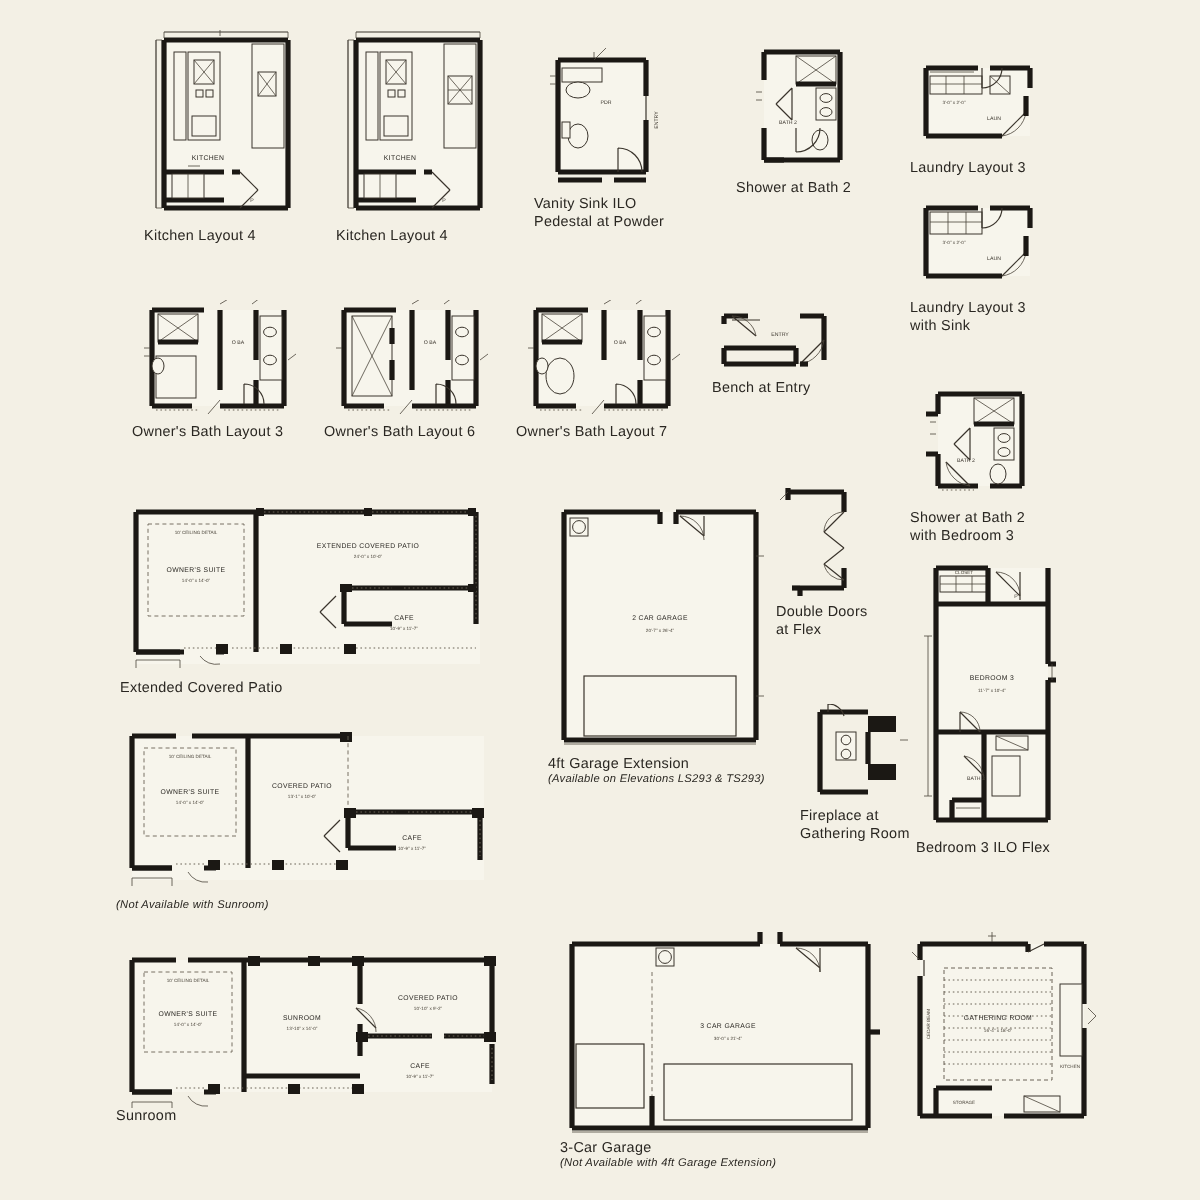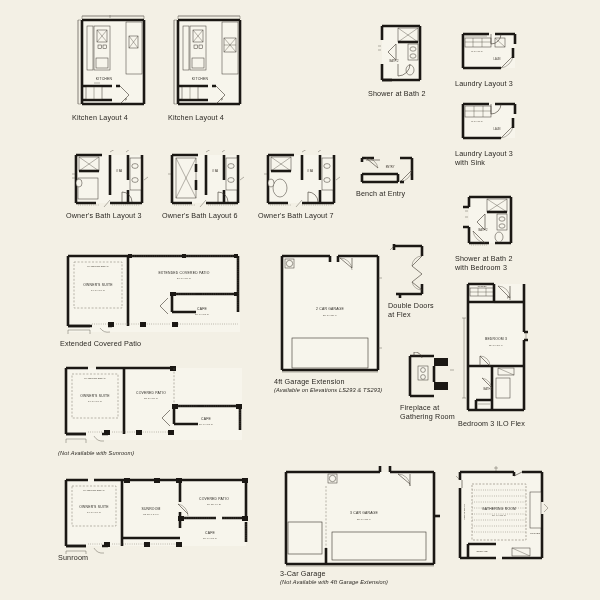--- a/index.html
+++ b/index.html
@@ -117,20 +117,41 @@
       <text class="roomtxt" x="32" y="66">KITCHEN</text>
       <path class="w-heavy" d="M10 72 L40 72 M44 72 L48 72 M10 86 L40 86"></path>
       <rect class="fillwht" x="14" y="73" width="16" height="12"></rect>
       <path class="w-hair" d="M22 73 L22 85"></path>
       <path class="w-thin" d="M48 72 L57 81 M57 81 L48 90"></path>
       <text class="tinytxt" x="54" y="87">P</text>
     </svg>
     <div class="cap">Kitchen Layout 4</div>
   </div>
 
+  <div class="opt" style="left:267px; top:20px; width:76px;">
+    <svg class="plan" viewBox="0 0 76 78" width="76" height="78">
+      <rect x="12" y="10" width="44" height="56" fill="#f7f5ec"></rect>
+      <path class="w-heavy" d="M12 10 L56 10 M12 10 L12 66 M12 66 L56 66 M56 10 L56 28 M56 40 L56 66"></path>
+      <path class="w-thin" d="M56 28 L56 40"></path>
+      <path class="w-hair" d="M8 18 L11 18 M8 22 L11 22 M30 6 L30 9 M36 4 L30 10"></path>
+
+      <rect class="fillwht" x="14" y="14" width="20" height="7"></rect>
+      <ellipse class="fillwht" cx="22" cy="25" rx="6" ry="4"></ellipse>
+
+      <ellipse class="fillwht" cx="22" cy="48" rx="5" ry="6"></ellipse>
+      <rect class="fillwht" x="14" y="41" width="4" height="8"></rect>
+      <text class="tinytxt" x="36" y="32">PDR</text>
+
+      <path class="w-thin" d="M42 66 L42 54 M42 54 A12 12 0 0 1 54 66"></path>
+      <path class="w-heavy" d="M12 70 L34 70 M40 70 L56 70"></path>
+      <text class="tinytxt" x="62" y="40" transform="rotate(-90 62 40)">ENTRY</text>
+    </svg>
+    <div class="cap">Vanity Sink ILO
+Pedestal at Powder</div>
+  </div>
 
   <div class="opt" style="left:368px; top:18px; width:70px;">
     <svg class="plan" viewBox="0 0 70 72" width="70" height="72">
       <rect x="14" y="8" width="38" height="54" fill="#f7f5ec"></rect>
       <path class="w-heavy" d="M14 8 L52 8 M52 8 L52 62 M14 46 L14 62 M14 62 L52 62 M14 8 L14 22"></path>
 
       <rect class="fillwht" x="30" y="10" width="20" height="14"></rect>
       <path class="w-hair" d="M30 10 L50 24 M50 10 L30 24"></path>
       <path class="w-heavy" d="M30 24 L50 24"></path>
 

